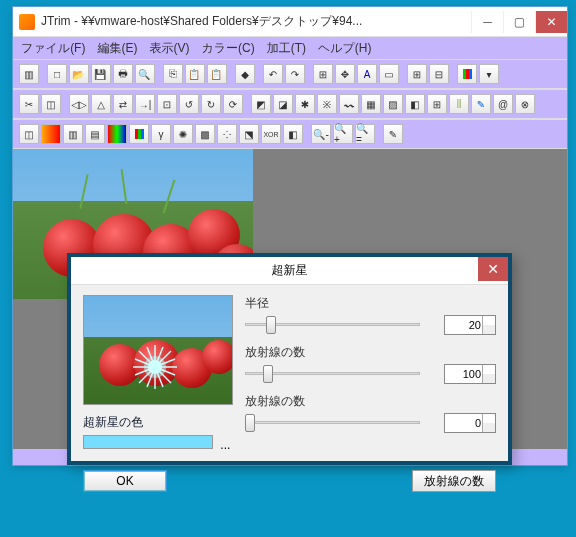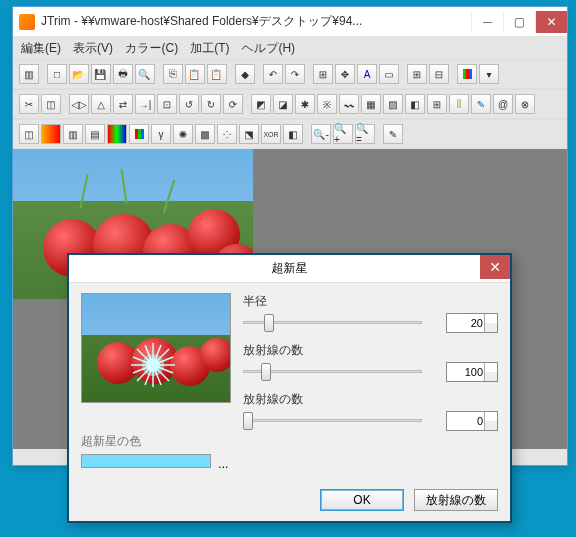--- a/index.html
+++ b/index.html
@@ -1,69 +1,70 @@
 <!DOCTYPE html>
 <html><head>
 <meta charset="utf-8">
 <style>
 *{box-sizing:border-box;margin:0;padding:0;font-family:"Meiryo","MS PGothic",sans-serif;font-size:12px}
 body{background:#0a96c4;width:576px;height:537px;position:relative;overflow:hidden}
-.wnd{position:absolute;left:12px;top:6px;width:556px;height:460px;background:#e5e5e5;border:1px solid #5a9fd6;box-shadow:0 2px 8px rgba(0,0,0,.15)}
+.wnd{position:absolute;left:12px;top:6px;width:556px;height:460px;background:#c4b5fd;border:1px solid #5a9fd6;box-shadow:0 2px 8px rgba(0,0,0,.15)}
 .titlebar{height:30px;background:#fff;display:flex;align-items:center;border-bottom:1px solid #e0e0e0}
 .titlebar .ico{width:16px;height:16px;background:linear-gradient(135deg,#f90,#f60);margin:0 6px;border-radius:2px}
 .titlebar .tt{flex:1;color:#333;white-space:nowrap;overflow:hidden;text-overflow:ellipsis}
 .winbtns{display:flex}
 .winbtn{width:32px;height:22px;display:flex;align-items:center;justify-content:center;color:#555;border-left:1px solid #eee}
 .winbtn.cx{background:#c75050;color:#fff}
 .menubar{height:22px;display:flex;align-items:center;padding:0 4px;gap:4px;color:#333}
 .menubar span{padding:2px 4px}
 .toolbar{padding:4px 6px;display:flex;flex-wrap:wrap;gap:2px;border-top:1px solid #ddd;border-bottom:1px solid #ddd;align-items:center}
 .tbtn{width:20px;height:20px;border:1px solid #bbb;background:linear-gradient(#fff,#e8e8e8);display:flex;align-items:center;justify-content:center;font-size:10px;color:#333}
 .sep{width:4px;height:20px}
 .canvas{position:relative;height:300px;background:#808080}
 .imgmain{width:240px;height:150px;background:linear-gradient(#6bb3e6 0%,#7bbae8 35%,#5a8d43 35%,#4a7d33 100%);position:relative;overflow:hidden}
 .cherry{position:absolute;border-radius:50%;background:radial-gradient(circle at 35% 30%,#ff6b6b,#c41e1e 60%,#8b0000)}
 .stem{position:absolute;width:2px;height:35px;background:#6a4;transform:rotate(12deg)}
-.dialog{position:absolute;left:67px;top:253px;width:445px;height:270px;background:#f0f0f0;border:2px solid #0c4a6e;box-shadow:4px 4px 12px rgba(0,0,0,.25)}
+.dialog{position:absolute;left:67px;top:253px;width:445px;height:212px;background:#f0f0f0;border:4px solid #0c4a6e;box-shadow:4px 4px 12px rgba(0,0,0,.25)}
 .dtitle{height:28px;background:#fff;display:flex;align-items:center;justify-content:center;position:relative;border-bottom:1px solid #ddd}
 .dclose{position:absolute;right:0;top:0;width:30px;height:24px;background:#c75050;color:#fff;display:flex;align-items:center;justify-content:center;font-size:14px}
 .dbody{padding:10px 12px;display:flex;gap:12px}
 .preview{width:150px}
 .pimg{width:150px;height:110px;border:1px solid #999;background:linear-gradient(#6bb3e6 0%,#7bbae8 38%,#4a7d33 38%,#3a6d23 100%);position:relative;overflow:hidden}
 .star{position:absolute;left:48px;top:48px;width:46px;height:46px}
-.colorlbl{margin-top:30px;color:#737373}
+.colorlbl{margin-top:9px;color:#0f172a}
 .colorsw{margin-top:4px;width:130px;height:14px;background:#7df;border:1px solid #999;display:inline-block}
 .dots{display:inline-block;margin-left:4px;vertical-align:bottom}
 .controls{flex:1}
 .crow{margin-bottom:8px}
 .clabel{color:#333;margin-bottom:2px}
 .cslide{display:flex;align-items:center;gap:24px}
 .slider{flex:1;height:22px;position:relative}
 .track{position:absolute;left:0;right:0;top:9px;height:3px;background:#ddd;border:1px solid #bbb}
 .thumb{position:absolute;top:2px;width:10px;height:18px;background:linear-gradient(#fff,#ddd);border:1px solid #888;border-radius:2px}
 .spin{width:52px;height:20px;border:1px solid #888;background:#fff;display:flex;align-items:center;justify-content:flex-end;padding-right:14px;position:relative;font-size:11px}
 .spin::after{content:"";position:absolute;right:0;top:0;width:12px;height:100%;border-left:1px solid #aaa;background:linear-gradient(#fff 50%,#eee 50%)}
-.dbtns{display:flex;gap:10px;justify-content:flex-end;padding:8px 12px}
+.dbtns{display:flex;gap:10px;justify-content:space-between;padding:8px 12px}
 .dbtn{width:84px;height:22px;border:1px solid #999;background:linear-gradient(#fff,#e4e4e4);display:flex;align-items:center;justify-content:center}
 .dbtn.ok{border:1px solid #3399dd;box-shadow:0 0 0 1px #7bc inset}
 </style>
 </head>
 <body>
 
 <div class="wnd">
   <div class="titlebar">
     <div class="ico"></div>
     <div class="tt">JTrim - ¥¥vmware-host¥Shared Folders¥デスクトップ¥94...</div>
     <div class="winbtns">
       <div class="winbtn">─</div>
       <div class="winbtn">▢</div>
       <div class="winbtn cx">✕</div>
     </div>
   </div>
   <div class="menubar">
+    <span>ファイル(F)</span>
     <span>編集(E)</span>
     <span>表示(V)</span>
     <span>カラー(C)</span>
     <span>加工(T)</span>
     <span>ヘルプ(H)</span>
   </div>
   <div class="toolbar">
     <div class="tbtn">▥</div>
       <div class="sep"></div>
     <div class="tbtn">□</div>

